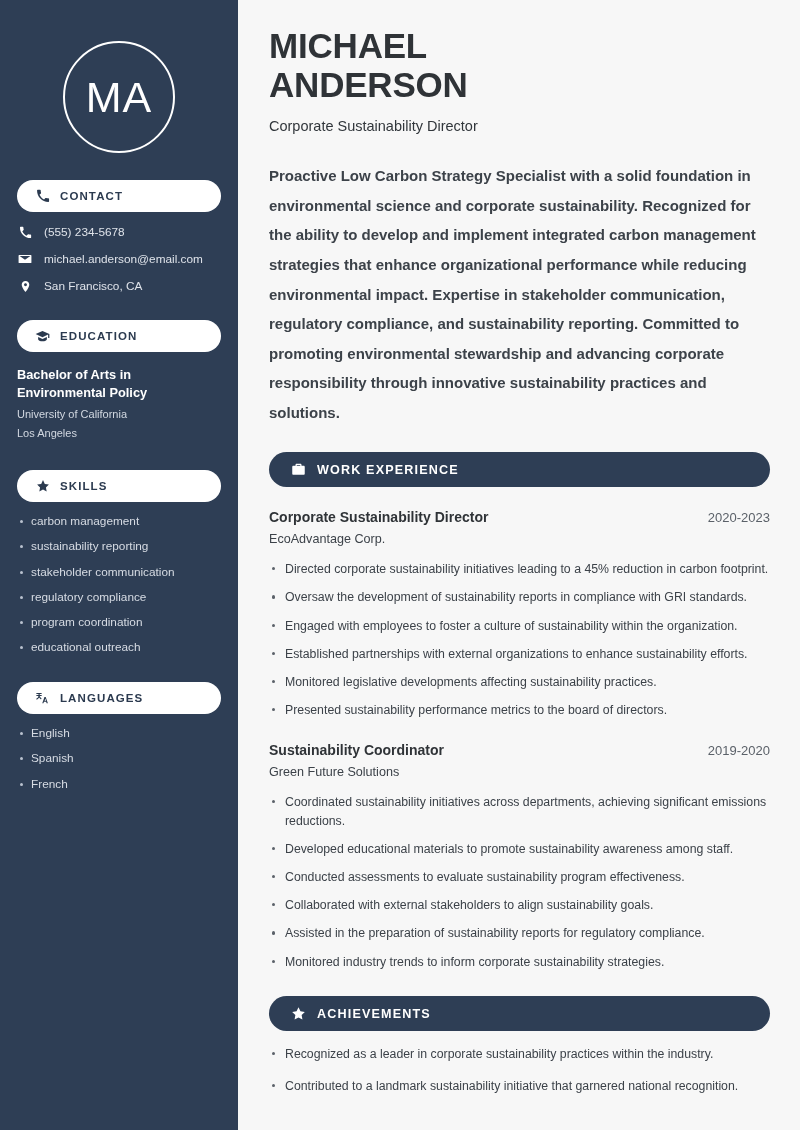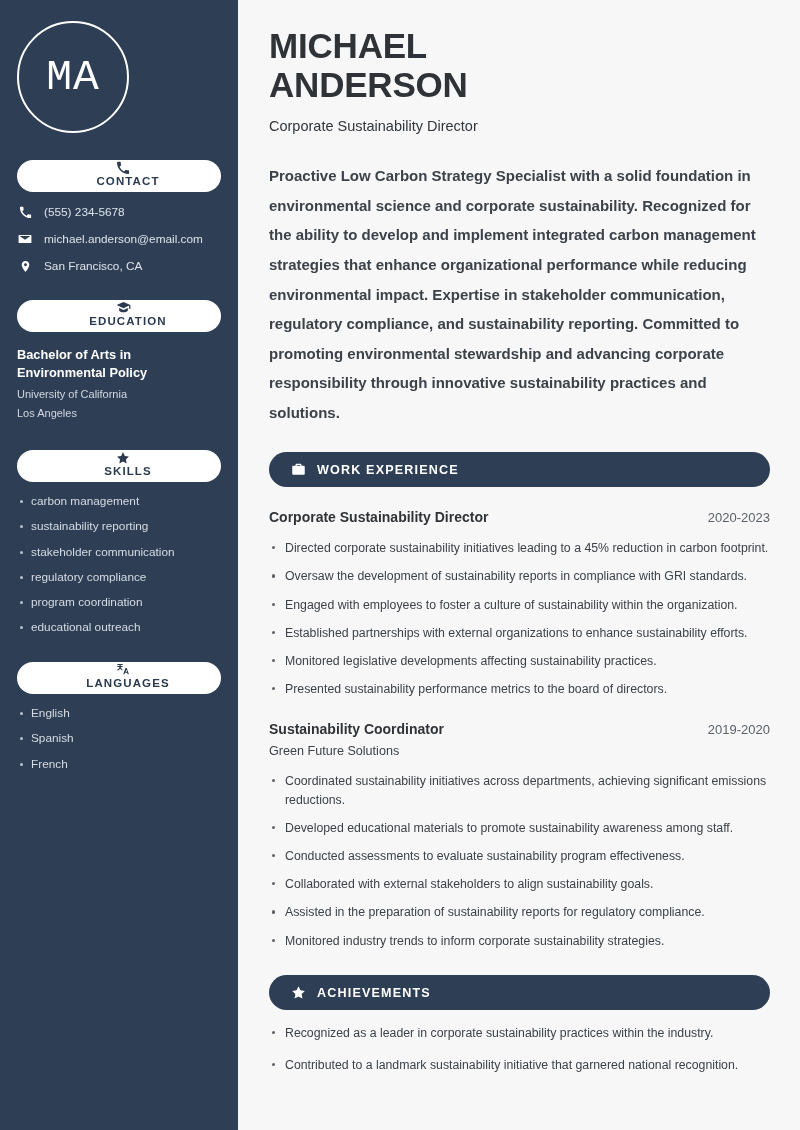--- a/index.html
+++ b/index.html
@@ -26,22 +26,22 @@
   .sidebar {
     width: 238px;
     flex: 0 0 238px;
     background: #2e3e55;
     box-sizing: border-box;
     padding: 0 17px;
     color: #ffffff;
   }
   .monogram-wrap {
     display: flex;
-    padding-top: 21px;
-    font-family: Liberation Mono, monospace;
+    justify-content: center;
+    padding-top: 41px;
   }
   .monogram {
     width: 112px;
     height: 112px;
     border-radius: 50%;
     border: 2px solid #ffffff;
     display: flex;
     align-items: center;
     justify-content: center;
     box-sizing: border-box;
@@ -56,21 +56,20 @@
 
   .pill {
     margin-top: 27px;
     height: 32px;
     background: #ffffff;
     border-radius: 16px;
     display: flex;
     align-items: center;
     padding-left: 18px;
     box-sizing: border-box;
-    flex-direction: column;
   }
   .pill .pill-icon {
     width: 15px;
     height: 15px;
     display: inline-flex;
     align-items: center;
     justify-content: center;
     margin-right: 10px;
     color: #2b3a4f;
     flex: 0 0 auto;
@@ -366,20 +365,21 @@
         </svg>
       </span>
       <span class="section-bar-label">WORK EXPERIENCE</span>
     </div>
 
     <div class="job">
       <div class="job-head">
         <span class="job-role">Corporate Sustainability Director</span>
         <span class="job-dates">2020-2023</span>
       </div>
+      <div class="job-company">EcoAdvantage Corp.</div>
       <ul class="main-list">
         <li>Directed corporate sustainability initiatives leading to a 45% reduction in carbon footprint.</li>
         <li>Oversaw the development of sustainability reports in compliance with GRI standards.</li>
         <li>Engaged with employees to foster a culture of sustainability within the organization.</li>
         <li>Established partnerships with external organizations to enhance sustainability efforts.</li>
         <li>Monitored legislative developments affecting sustainability practices.</li>
         <li>Presented sustainability performance metrics to the board of directors.</li>
       </ul>
     </div>
 

